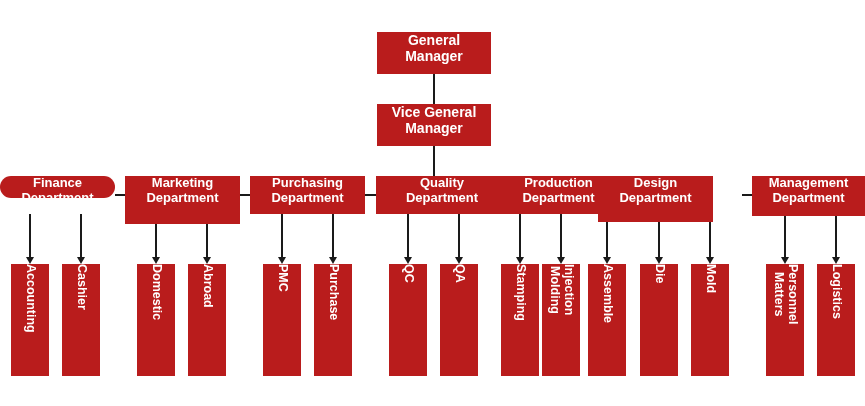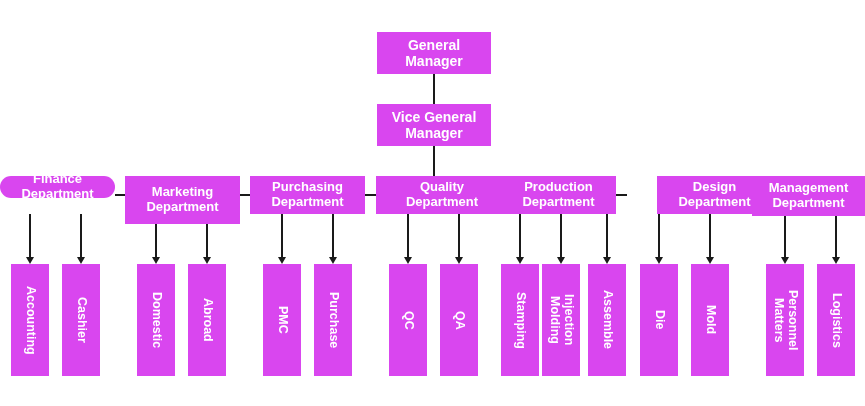--- a/index.html
+++ b/index.html
@@ -13,25 +13,25 @@
   }
   #chart-root {
     position: relative;
     width: 865px;
     height: 406px;
     background: #ffffff;
     overflow: hidden;
   }
   .node {
     position: absolute;
-    background: #d946ef;
+    background: #b91c1c;
     color: #ffffff;
     font-weight: bold;
     display: flex;
-    align-items: center;
+    align-items: flex-start;
     justify-content: center;
     text-align: center;
     box-sizing: border-box;
     line-height: 1.15;
   }
   .node.top {
     font-size: 14px;
   }
   .node.dept {
     font-size: 13px;
@@ -119,21 +119,21 @@
     </div>
     <div class="node dept" style="left: 250px; top: 176px; width: 115px; height: 38px;">
       <span class="h-label">Purchasing<br>Department</span>
     </div>
     <div class="node dept" style="left: 376px; top: 176px; width: 132px; height: 38px;">
       <span class="h-label">Quality<br>Department</span>
     </div>
     <div class="node dept" style="left: 501px; top: 176px; width: 115px; height: 38px;">
       <span class="h-label">Production<br>Department</span>
     </div>
-    <div class="node dept" style="left: 657px; top: 176px; width: 115px; height: 38px;">
+    <div class="node dept" style="left: 598px; top: 176px; width: 115px; height: 46px;">
       <span class="h-label">Design<br>Department</span>
     </div>
     <div class="node dept" style="left: 752px; top: 176px; width: 113px; height: 40px;">
       <span class="h-label">Management<br>Department</span>
     </div>
     <div class="node leaf" style="left: 11px; top: 264px; width: 38px; height: 112px;">
       <span class="leaf-label">Accounting</span>
     </div>
     <div class="node leaf" style="left: 62px; top: 264px; width: 38px; height: 112px;">
       <span class="leaf-label">Cashier</span>

